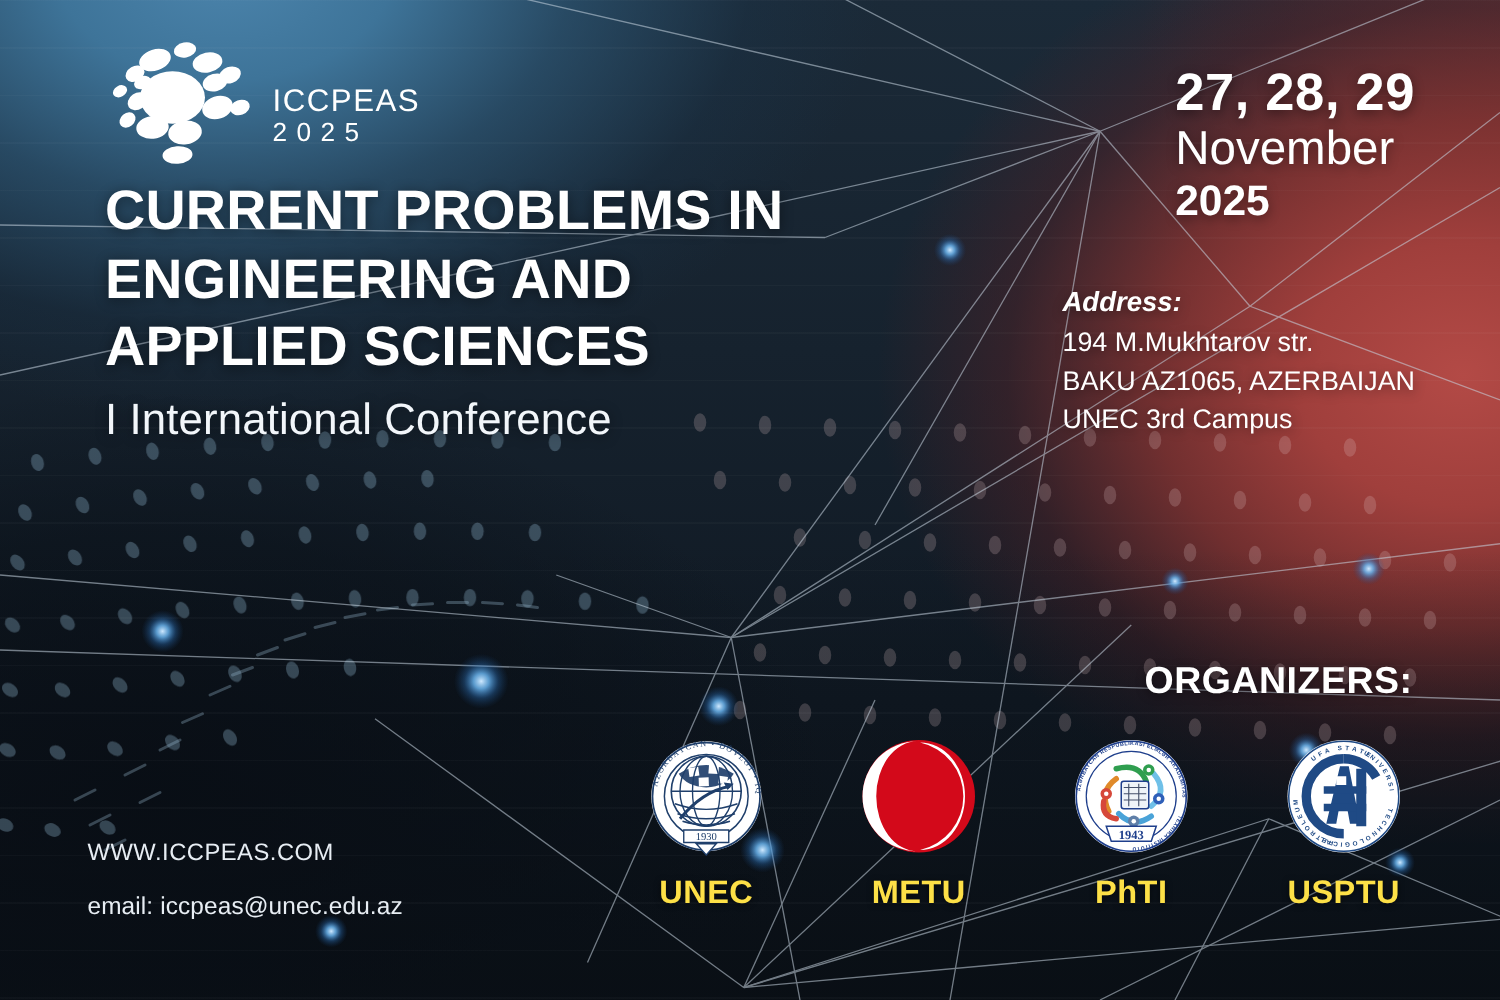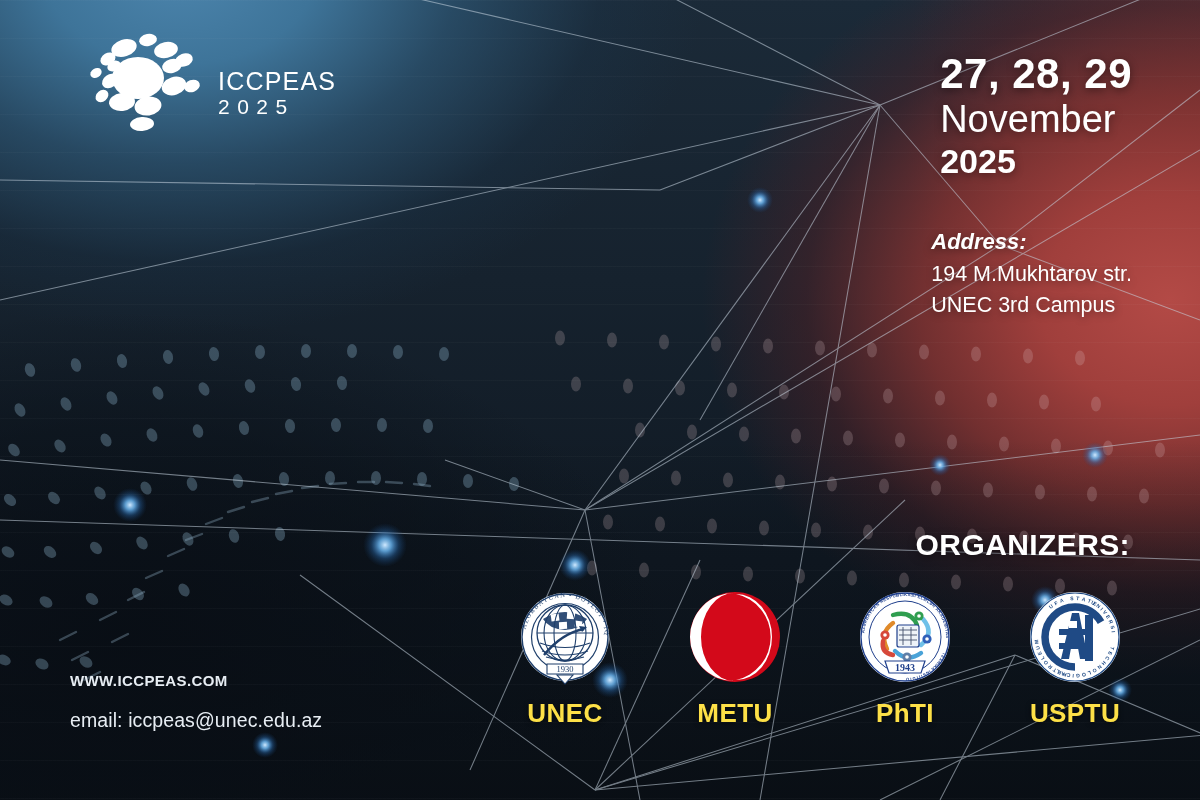--- a/index.html
+++ b/index.html
@@ -121,21 +121,21 @@
   }
   .org-item { width:130px; display:flex; flex-direction:column; align-items:center; }
   .org-logo { width:104px; height:104px; display:block; }
   .org-name {
     margin-top:9px; color:#fde047; font-size:26px; font-weight:700; letter-spacing:.4px;
     text-shadow:0 1px 5px rgba(0,0,0,.6);
   }
 
   
   .contact-block { position:absolute; left:70px; top:672px; color:#e7edf3; }
-  .contact-web   { font-size:15px; font-weight:700; letter-spacing:.4px; }
+  .contact-web   { font-size:19px; font-weight:400; letter-spacing:.4px; }
   .contact-mail  { font-size:19.5px; font-weight:400; margin-top:20px; letter-spacing:.1px; }
 </style>
 </head>
 <body>
 
 <div id="poster">
 
   <div class="bg-layer bg-base"></div>
   <div class="bg-layer bg-blue"></div>
   <div class="bg-layer bg-red"></div>
@@ -408,30 +408,37 @@
         <ellipse cx="56" cy="98" rx="12" ry="7" transform="rotate(-4 56 98)"></ellipse>
         <ellipse cx="28" cy="40" rx="7" ry="5" transform="rotate(-25 28 40)"></ellipse>
       </g>
     </svg>
     <div class="brand-words">
       <div class="brand-name">ICCPEAS</div>
       <div class="brand-year">2025</div>
     </div>
   </div>
 
+  <div class="title-block">
+    <div class="title-line">CURRENT PROBLEMS IN</div>
+    <div class="title-line">ENGINEERING AND</div>
+    <div class="title-line">APPLIED SCIENCES</div>
+    <div class="subtitle">I International Conference</div>
+  </div>
 
   <div class="date-block">
     <div class="date-days">27, 28, 29</div>
     <div class="date-month">November</div>
     <div class="date-year">2025</div>
   </div>
 
   <div class="address-block">
     <div class="address-label">Address:</div>
     <div class="address-line">194 M.Mukhtarov str.</div>
+    <div class="address-line">BAKU AZ1065, AZERBAIJAN</div>
     <div class="address-line">UNEC 3rd Campus</div>
   </div>
 
   <div class="organizers-label">ORGANIZERS:</div>
 
   <div class="org-row">
 
     <div class="org-item">
       <svg class="org-logo" viewBox="0 0 104 104">
         <defs>

